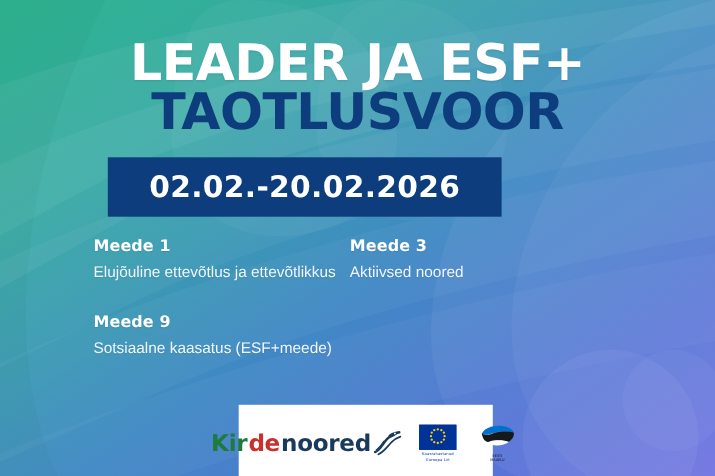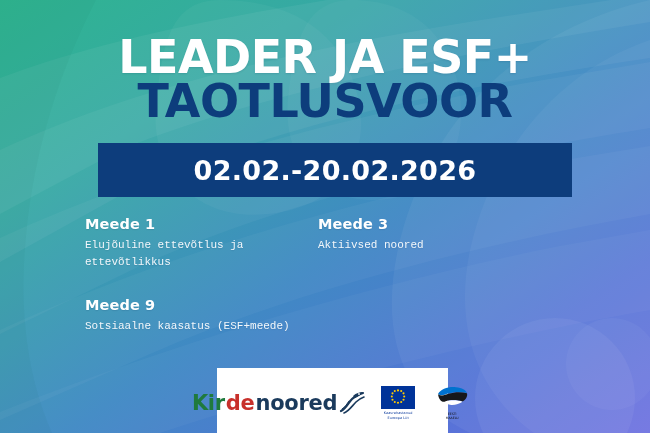--- a/index.html
+++ b/index.html
@@ -26,41 +26,41 @@
     text-shadow:0 1px 2px rgba(10,40,80,.13);
   }
   .line2{
     display:block;color:#0d3d7c;
     font-family:"DejaVu Sans", sans-serif;
     font-weight:bold;font-size:46px;letter-spacing:-0.5px;
     margin-top:2px;
   }
   
   .date-banner{
-    position:absolute;left:98px;top:143px;width:474px;height:54px;
+    position:absolute;left:98px;top:143px;width:358px;height:54px;
     background:#0d3d7c;display:flex;align-items:center;justify-content:center;
   }
   .date-banner .date-text{
     color:#ffffff;font-weight:bold;font-size:27px;letter-spacing:0.3px;
     font-family:"DejaVu Sans", sans-serif;
   }
   
   .measures{
     position:absolute;left:85px;top:216px;width:490px;
     display:grid;grid-template-columns:233px 257px;grid-template-rows:auto auto;
     row-gap:26px;column-gap:0px;
   }
   .measure .m-title{
     color:#ffffff;font-weight:bold;font-size:14.5px;margin:0 0 5px 0;
     letter-spacing:0.1px;font-family:"DejaVu Sans", sans-serif;
     text-shadow:0 1px 1px rgba(10,40,80,.12);
   }
   .measure .m-desc{
-    color:#f2f7fb;font-size:11px;line-height:1.55;margin:0;
-    font-family:Liberation Mono, monospace;
+    color:#f2f7fb;font-size:14px;line-height:1.55;margin:0;
+    font-family:Liberation Sans, sans-serif;
     text-shadow:0 1px 1px rgba(10,40,80,.10);
   }
   
   .logo-bar{
     position:absolute;left:217px;top:368px;width:231px;height:70px;
     background:#ffffff;display:flex;align-items:center;justify-content:center;
     gap:12px;
   }
   .logo-kirderannik{display:flex;align-items:center;gap:1px;}
   .kr-word{font-family:"DejaVu Sans", sans-serif;font-weight:bold;font-size:21px;letter-spacing:-0.3px;}

